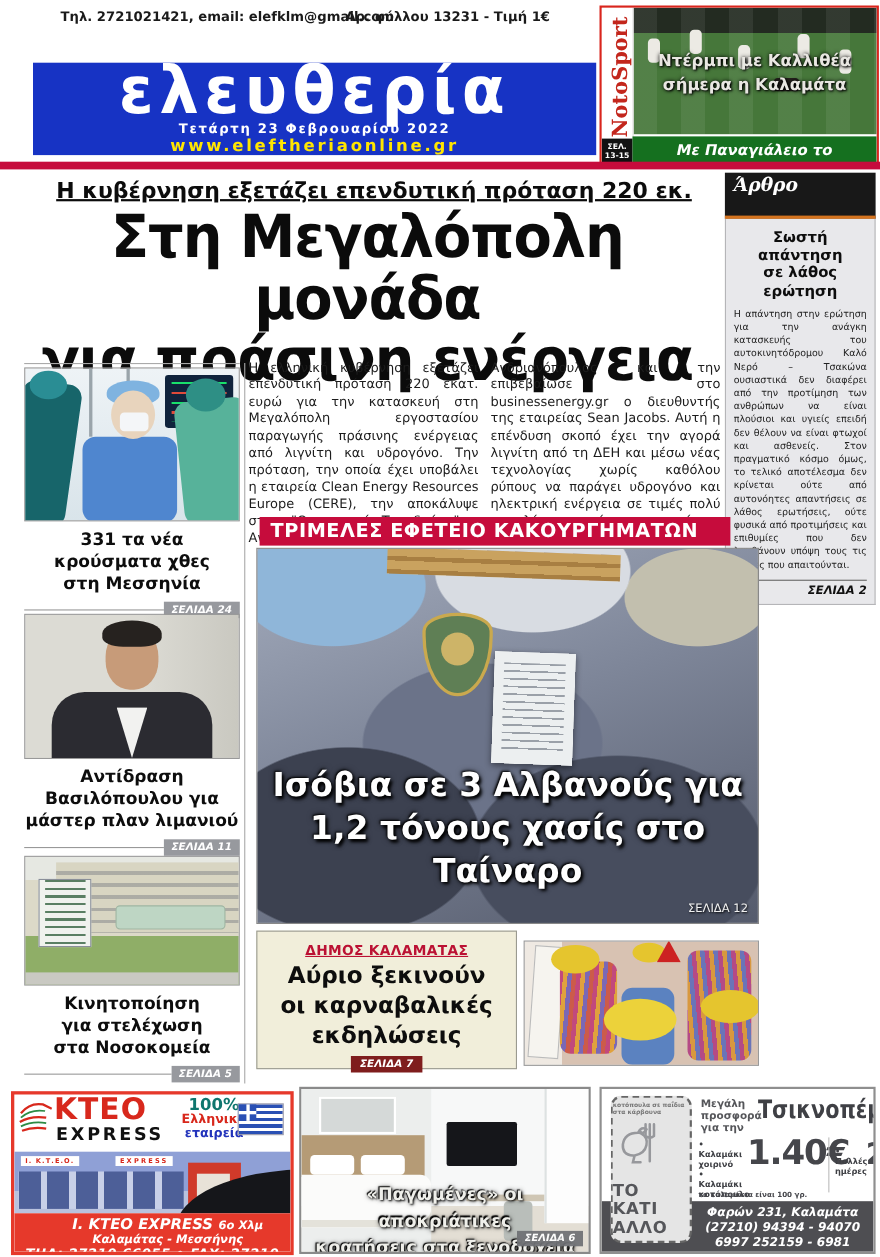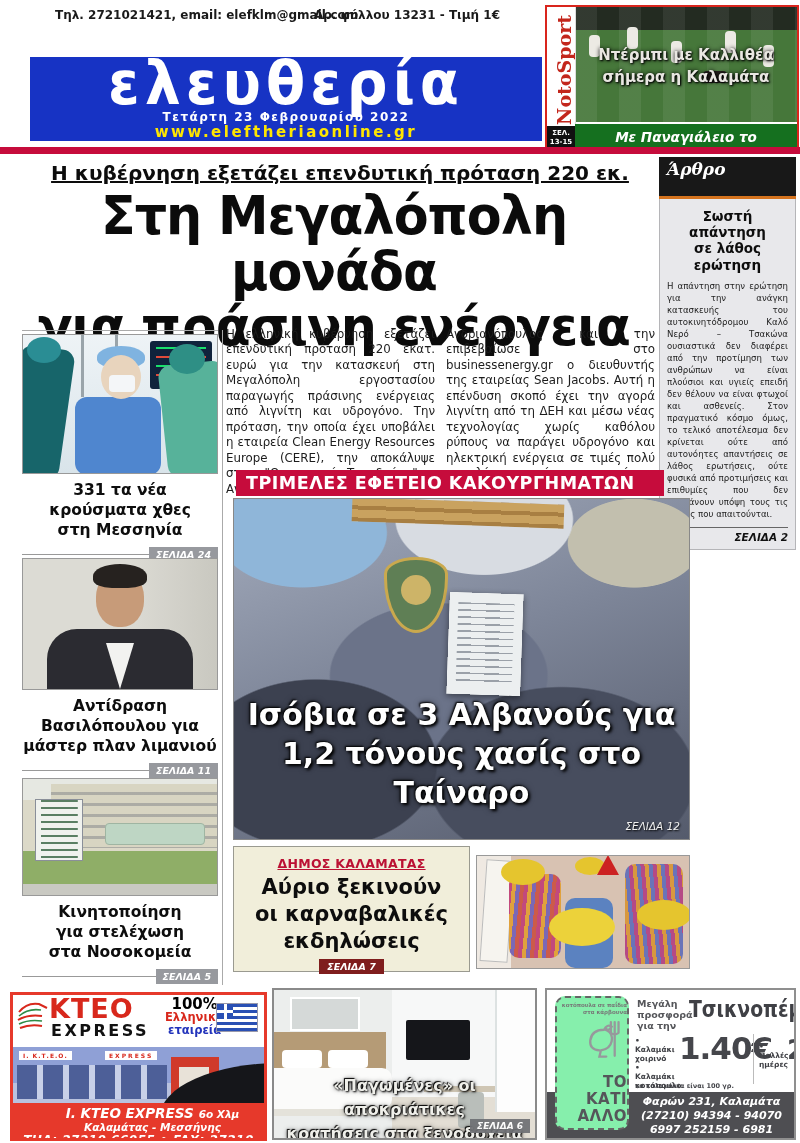--- a/index.html
+++ b/index.html
@@ -118,21 +118,21 @@
       background:repeating-linear-gradient(180deg,#c9a25f 0 8px,#a87f42 8px 12px);}
   .court-photo .shield{position:absolute;left:150px;top:58px;width:64px;height:76px;background:#5f7f55;
       border:3px solid #caa94e;border-radius:50% 50% 50% 50% / 22% 22% 72% 72%;box-sizing:border-box;}
   .court-photo .shield-core{margin:15px auto 0;width:30px;height:30px;border-radius:50%;background:#cdb468;}
   .court-photo .paper{position:absolute;left:214px;top:94px;width:74px;height:102px;background:#eceff0;transform:rotate(2deg);
       box-shadow:0 2px 6px rgba(0,0,0,.45);padding:10px 9px;box-sizing:border-box;background-clip:padding-box;}
   .court-photo .paper-lines{width:100%;height:100%;
       background:repeating-linear-gradient(180deg,#9aa0a8 0 1.5px,transparent 1.5px 7px);}
   .court-headline{position:absolute;left:0;right:0;top:196px;text-align:center;color:#fff;font-weight:bold;
       font-size:30px;line-height:1.3;text-shadow:2px 2px 3px #000,-1px -1px 2px #000,0 0 6px rgba(0,0,0,.6);}
-  .court-ref{position:absolute;right:9px;bottom:7px;color:#f0f0f0;font-style:italic;font-size:10.5px;
+  .court-ref{position:absolute;right:9px;bottom:7px;color:#f0f0f0;font-size:10.5px;
       text-shadow:1px 1px 2px #000;}
 
   
   .muni{left:233px;top:846px;width:237px;height:126px;background:#f1eeda;border:1px solid #9a9a90;
         box-sizing:border-box;text-align:center;padding-top:9px;}
   .muni-kicker{color:#bb1133;font-weight:bold;font-size:12.5px;text-decoration:underline;letter-spacing:.3px;}
   .muni-headline{margin-top:3px;font-size:21px;font-weight:bold;line-height:1.28;color:#0d0d0d;}
   .muni-badge{display:inline-block;margin-top:0;background:#7f1d1d;color:#fff;font-style:italic;
               font-size:9.5px;font-weight:bold;padding:2px 8px;}
   .carnival{left:476px;top:855px;width:212px;height:112px;border:1px solid #999;overflow:hidden;
@@ -149,21 +149,21 @@
   .carnival .hat3{position:absolute;left:72px;top:52px;width:66px;height:38px;background:#ecd23a;border-radius:50%;}
   .carnival .hat4{position:absolute;right:-2px;top:44px;width:54px;height:30px;background:#e5c52e;border-radius:50%;}
 
   
   .kteo{left:10px;top:992px;width:257px;height:149px;border:3px solid #e6392b;background:#fff;box-sizing:border-box;overflow:hidden;}
   .k-top{position:relative;height:52px;}
   .k-car{position:absolute;left:3px;top:3px;}
   .k-brand1{position:absolute;left:36px;top:0;color:#d8281c;font-weight:900;font-size:27px;letter-spacing:1px;line-height:27px;}
   .k-brand2{position:absolute;left:38px;top:26px;color:#111;font-weight:900;font-size:16px;letter-spacing:2.5px;}
   .k-tags{position:absolute;left:152px;top:3px;text-align:center;line-height:13px;}
-  .k-p{color:#000000;font-weight:900;font-size:15px;}
+  .k-p{color:#0f766e;font-weight:900;font-size:15px;}
   .k-t1{color:#d8281c;font-weight:bold;font-size:11.5px;}
   .k-t2{color:#2233bb;font-weight:bold;font-size:11.5px;}
   .flag{position:absolute;right:6px;top:8px;width:40px;height:27px;border:1px solid #99a;
         background:repeating-linear-gradient(180deg,#2a50b4 0 3px,#fff 3px 6px);}
   .flag .canton{position:absolute;left:0;top:0;width:16px;height:15px;background:#2a50b4;
         background-image:linear-gradient(#fff,#fff),linear-gradient(#fff,#fff);
         background-size:100% 3px,3px 100%;background-position:center,center;background-repeat:no-repeat;}
   .k-photo{position:relative;height:56px;background:linear-gradient(180deg,#8fa0d6 0 64%,#b9c2de 64% 100%);overflow:hidden;}
   .k-win{position:absolute;left:4px;top:18px;width:150px;height:34px;
          background:repeating-linear-gradient(90deg,#4d5f98 0 20px,#c8d0e8 20px 26px);}
@@ -192,21 +192,21 @@
   .hotel .chair{position:absolute;left:184px;top:102px;width:26px;height:36px;background:#b9beba;border-radius:4px;}
   .hotel .window{position:absolute;right:0;top:0;width:38px;height:122px;background:#fdfdfd;border-left:2px solid #dde2e2;}
   .hotel-headline{position:absolute;left:0;right:0;top:84px;text-align:center;color:#efefea;font-weight:bold;font-size:16px;
       line-height:1.5;text-shadow:1px 1px 2px #000,-1px -1px 1px #000,0 0 5px rgba(0,0,0,.7);}
   .hotel-badge{position:absolute;right:5px;bottom:5px;background:#6e7074;color:#fff;font-style:italic;font-size:9px;
       font-weight:bold;padding:2px 7px;opacity:.92;}
 
   
   .kati{left:545px;top:988px;width:251px;height:152px;border:2px solid #8f8f8f;box-sizing:border-box;background:#fff;overflow:hidden;}
   .stamp{position:absolute;left:8px;top:6px;width:74px;height:134px;border:2px dashed #666;border-radius:10px;
-         background:#86efac;z-index:2;text-align:right;box-sizing:border-box;padding-top:4px;}
+         background:#e5e5e5;z-index:2;text-align:left;box-sizing:border-box;padding-top:4px;}
   .stamp-note{font-size:5.5px;color:#777;line-height:7px;font-weight:bold;}
   .stamp-name{font-size:15px;font-weight:900;color:#55565a;line-height:17px;margin-top:2px;letter-spacing:.5px;}
   .offer-lead{position:absolute;left:90px;top:8px;width:58px;font-size:9.5px;font-weight:bold;color:#55565a;line-height:11px;}
   .offer-title{position:absolute;left:142px;top:6px;width:106px;font-size:23px;font-weight:900;color:#3f4045;
                transform:scaleX(.82);transform-origin:left;white-space:nowrap;}
   .offer-row{position:absolute;left:88px;top:44px;width:158px;height:52px;}
   .items{position:absolute;left:0;top:2px;width:46px;font-size:7.5px;font-weight:bold;color:#3f4045;line-height:9px;}
   .price1{position:absolute;left:44px;top:-4px;font-size:31px;font-weight:bold;color:#45464b;letter-spacing:-1px;}
   .vsep{position:absolute;left:118px;top:0;width:1px;height:50px;background:#bbb;}
   .item2{position:absolute;left:124px;top:8px;width:30px;font-size:7.5px;font-weight:bold;color:#3f4045;line-height:9px;}

